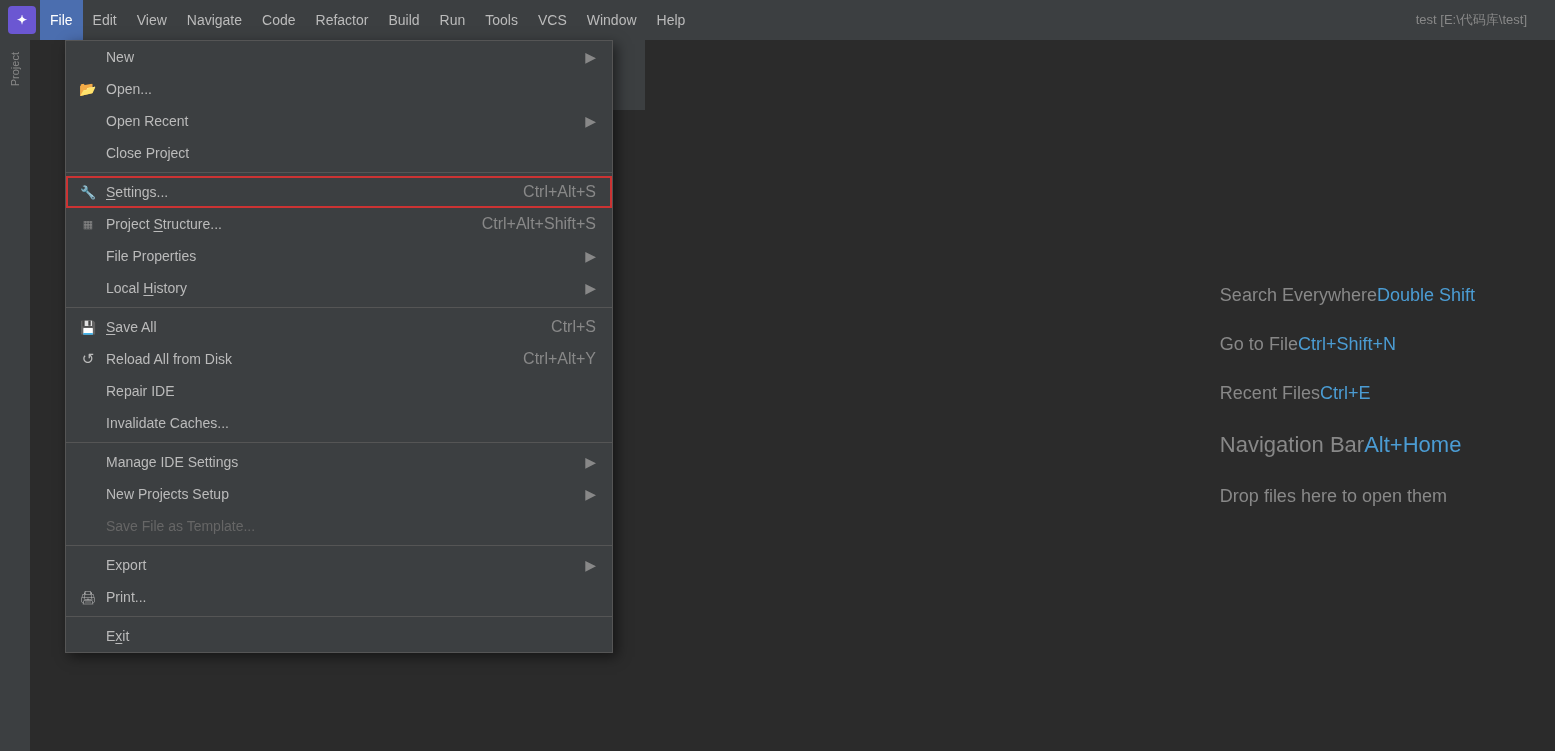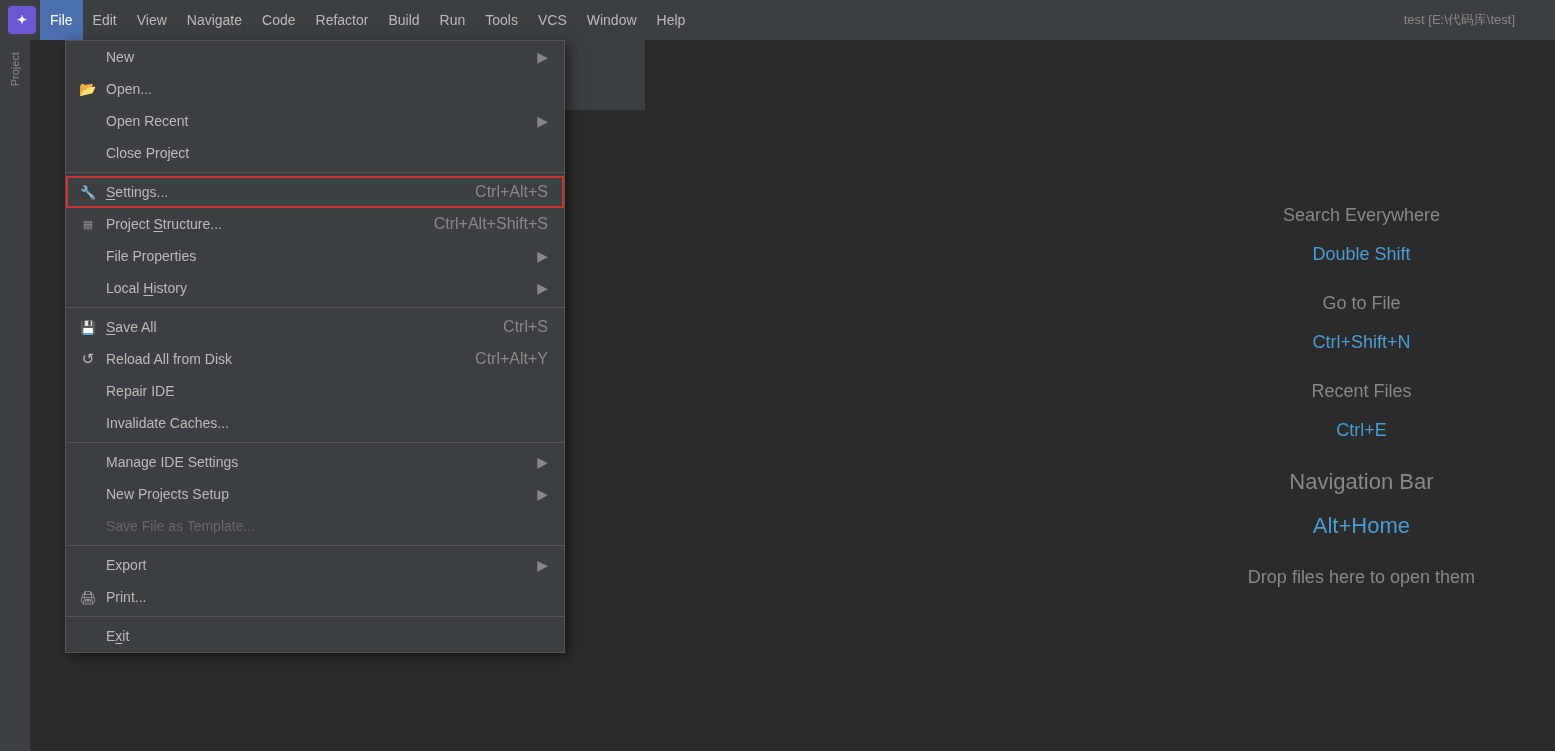--- a/index.html
+++ b/index.html
@@ -49,21 +49,21 @@
       height: 100%;
       display: flex;
       align-items: center;
     }
     .menu-item.active {
       background: #4b6eaf;
       color: white;
     }
     .title-text {
       position: absolute;
-      right: 40px;
+      right: 28px;
       color: #888;
       font-size: 13px;
     }
 
     
     .sidebar {
       position: absolute;
       left: 0;
       top: 40px;
       width: 30px;
@@ -102,24 +102,23 @@
       right: 80px;
       top: 50%;
       transform: translateY(-50%);
       display: flex;
       flex-direction: column;
       gap: 28px;
     }
     .hint-row {
       display: flex;
       align-items: center;
-      gap: 18px;
+      gap: 0;
       font-size: 18px;
       color: #888;
-      flex-direction: column;
     }
 
     
     .toolbar-strip {
       position: absolute;
       left: 65px;
       top: 40px;
       height: 40px;
       width: 580px;
       background: #3c3f41;
@@ -158,21 +157,21 @@
       height: 28px;
       display: flex;
       align-items: center;
     }
 
     
     .file-menu-dropdown {
       position: absolute;
       left: 65px;
       top: 40px;
-      width: 500px;
+      width: 548px;
       background: #3c3f41;
       border: 1px solid #555;
       z-index: 200;
       box-shadow: 4px 4px 12px rgba(0,0,0,0.5);
     }
     .menu-section-divider {
       height: 1px;
       background: #555;
       margin: 3px 0;
     }

